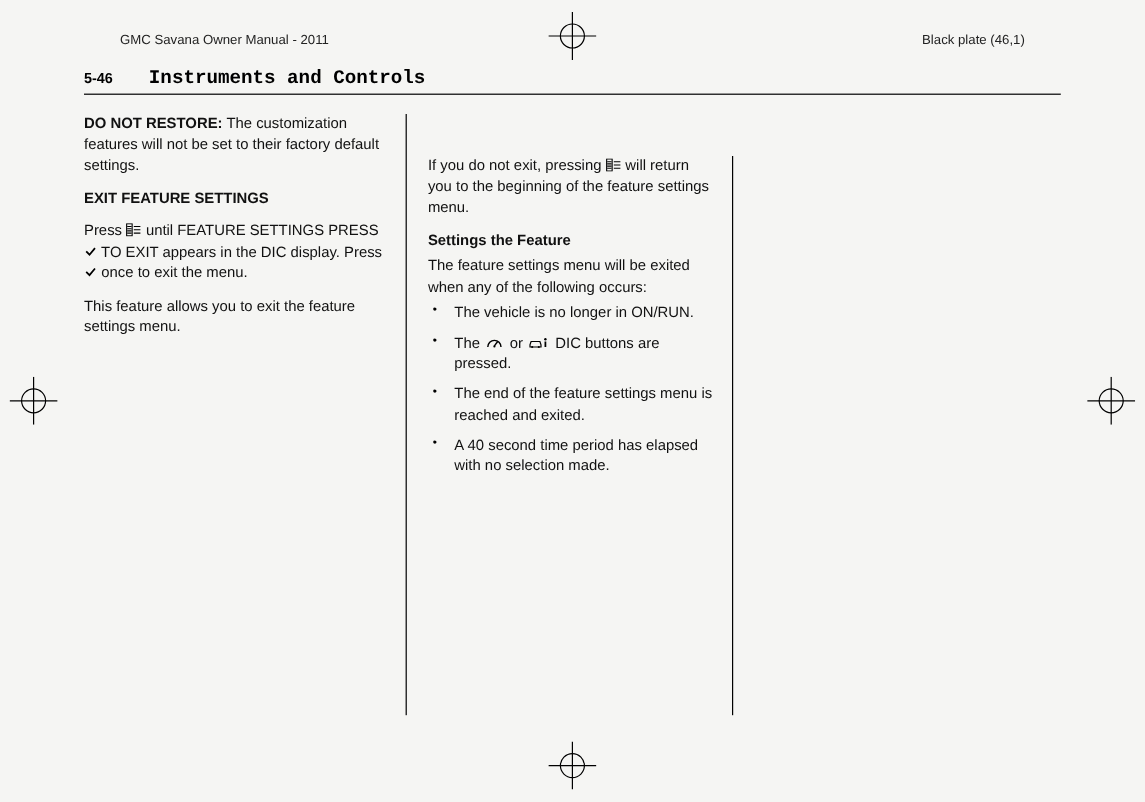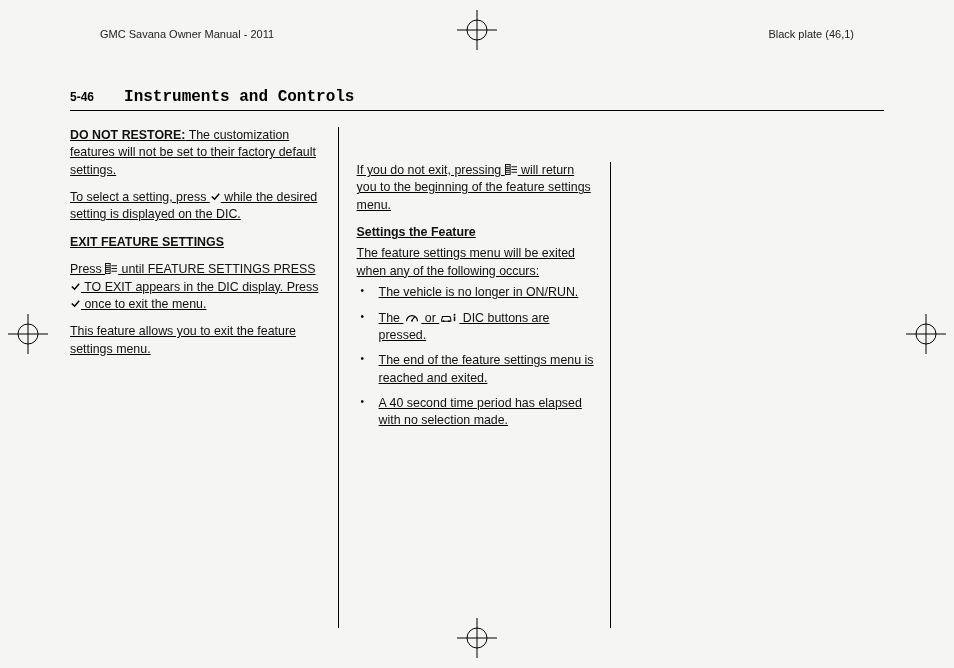--- a/index.html
+++ b/index.html
@@ -14,37 +14,36 @@
     .page-wrapper {
       padding: 28px 70px 40px 70px;
     }
     .top-bar {
       display: flex;
       justify-content: space-between;
       align-items: center;
       font-size: 11px;
       color: #222;
       padding: 0 30px;
-      margin-bottom: 48px;
+      margin-bottom: 16px;
       position: relative;
     }
     .page-header {
       display: flex;
       align-items: baseline;
       gap: 30px;
       border-bottom: 1.5px solid #000;
       padding-bottom: 4px;
       margin-bottom: 16px;
     }
     .page-number { font-size: 12px; font-weight: bold; color: #000; }
     .page-title { font-size: 16px; font-weight: bold; color: #000; font-family: Liberation Mono, monospace; }
     .content {
       display: flex;
       gap: 4px;
-      text-decoration: underline;
     }
     .column {
       width: 33.33%;
       font-size: 12.4px;
       line-height: 1.4;
       color: #111;
       padding-right: 14px;
       padding-left: 0;
       border-right: 1px solid #000;
       min-height: 466px;
@@ -126,25 +125,20 @@
     <span class="page-number">5-46</span>
     <span class="page-title">Instruments and Controls</span>
   </div>
 
   <div class="content">
 
     <div class="column">
       <p class="para">
         <span class="bold">DO NOT RESTORE:</span><span>  The customization features will not be set to their factory default settings.</span>
       </p>
-      <p class="para">
-        <span>To select a setting, press </span><span class="inline-svg"><svg viewBox="0 0 12 12" width="11" height="11">
-              <path d="M2 6 L5 9 L10 3" fill="none" stroke="#000" stroke-width="1.6"></path>
-            </svg></span><span> while the desired setting is displayed on the DIC.</span>
-      </p>
       <p class="para bold">EXIT FEATURE SETTINGS</p>
       <p class="para">
         <span>Press </span><span class="inline-svg"><svg viewBox="0 0 14 12" width="13" height="11">
               <rect x="0.5" y="0.5" width="5" height="11" fill="none" stroke="#000" stroke-width="1"></rect>
               <line x1="1" y1="3" x2="5" y2="3" stroke="#000"></line>
               <line x1="1" y1="5" x2="5" y2="5" stroke="#000"></line>
               <line x1="1" y1="7" x2="5" y2="7" stroke="#000"></line>
               <line x1="1" y1="9" x2="5" y2="9" stroke="#000"></line>
               <line x1="7" y1="3" x2="13" y2="3" stroke="#000"></line>
               <line x1="7" y1="6" x2="13" y2="6" stroke="#000"></line>

